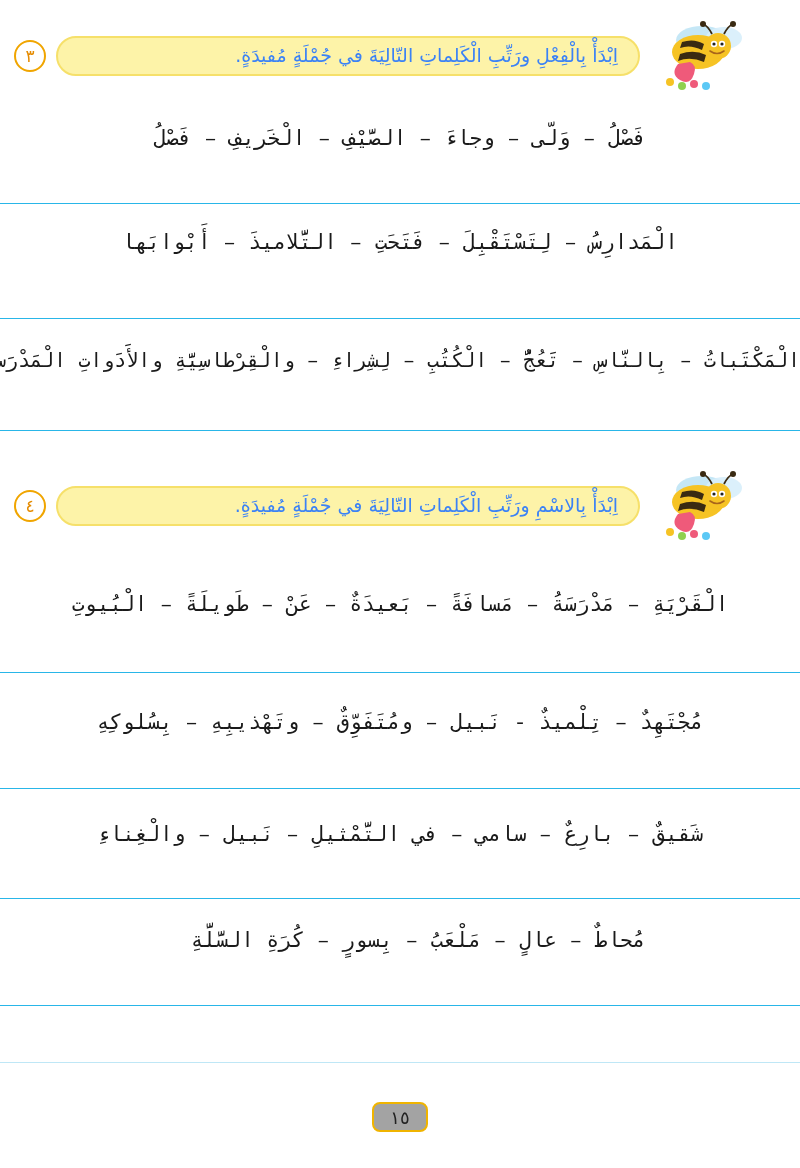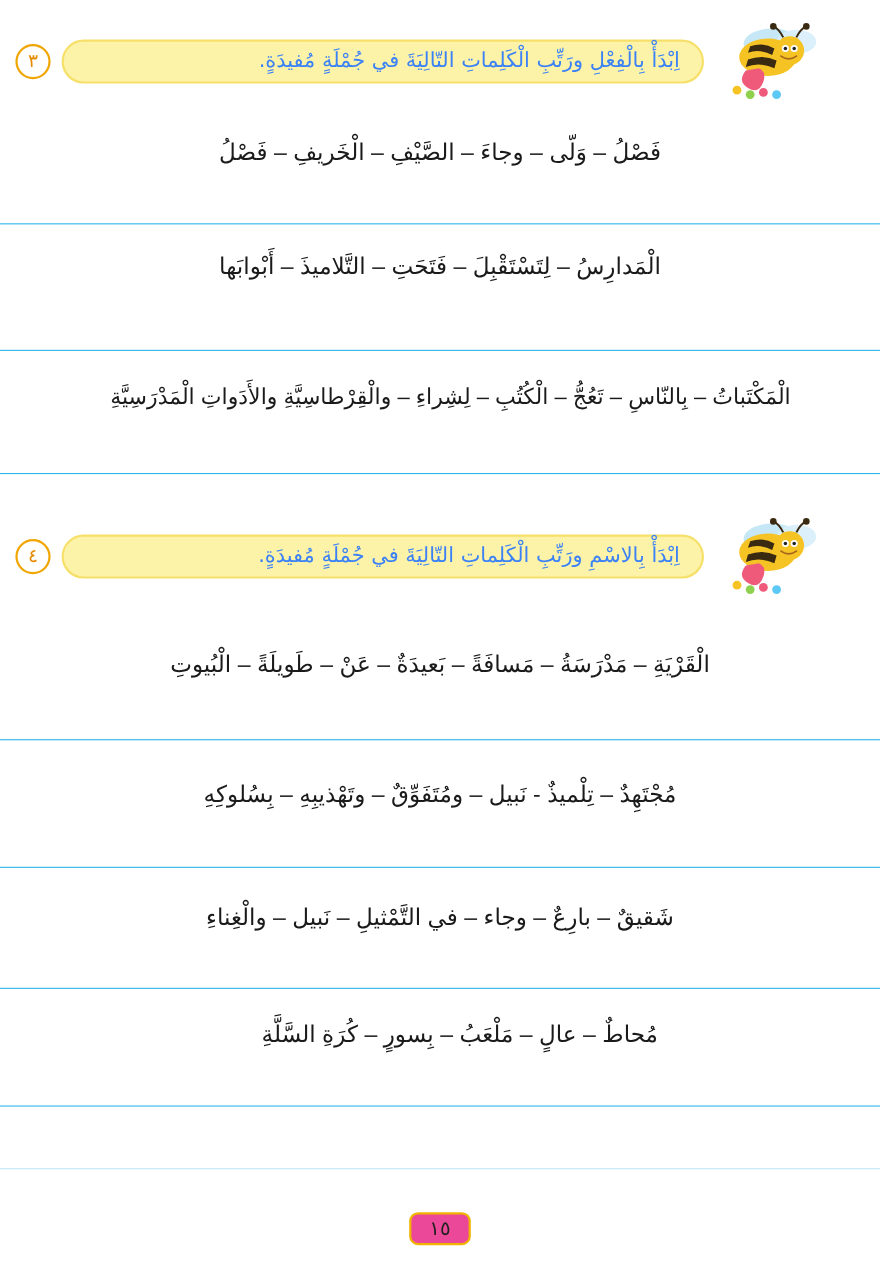--- a/index.html
+++ b/index.html
@@ -96,41 +96,41 @@
   }
   .answer-line {
     position: absolute;
     left: 0;
     right: 0;
     text-align: center;
     font-size: 21px;
     color: #1a1a1a;
     direction: rtl;
     white-space: nowrap;
-    font-family: Liberation Sans, sans-serif;
+    font-family: Liberation Mono, monospace;
   }
   .answer-line.wide {
     font-size: 20px;
   }
 
   
   .page-number {
     position: absolute;
     bottom: 36px;
     left: 0;
     right: 0;
     display: flex;
     justify-content: center;
   }
   .page-number .box {
     min-width: 56px;
     height: 30px;
     border: 2px solid #f0b400;
     border-radius: 8px;
-    background: #ec4899;
+    background: #a3a3a3;
     color: #222;
     font-size: 18px;
     display: flex;
     align-items: center;
     justify-content: center;
     padding: 0 10px;
     box-sizing: border-box;
   }
 </style>
 </head>
@@ -209,21 +209,21 @@
       </svg>
     </div>
   </div>
 
   <div class="answer-line" style="top:592px;">الْقَرْيَةِ – مَدْرَسَةُ – مَسافَةً – بَعيدَةٌ – عَنْ – طَويلَةً – الْبُيوتِ</div>
   <div class="rule" style="top:672px;"></div>
 
   <div class="answer-line" style="top:710px;">مُجْتَهِدٌ – تِلْميذٌ - نَبيل – ومُتَفَوِّقٌ – وتَهْذيبِهِ – بِسُلوكِهِ</div>
   <div class="rule" style="top:788px;"></div>
 
-  <div class="answer-line" style="top:822px;">شَقيقٌ – بارِعٌ – وجاء – في التَّمْثيلِ – نَبيل – والْغِناءِ</div>
+  <div class="answer-line" style="top:822px;">شَقيقٌ – بارِعٌ – سامي – في التَّمْثيلِ – نَبيل – والْغِناءِ</div>
   <div class="rule" style="top:898px;"></div>
 
   <div class="answer-line" style="top:928px;padding-left:36px;">مُحاطٌ – عالٍ – مَلْعَبُ – بِسورٍ – كُرَةِ السَّلَّةِ</div>
   <div class="rule" style="top:1005px;"></div>
 
   <div class="rule faint" style="top:1062px;"></div>
 
   <div class="page-number">
     <div class="box">١٥</div>
   </div>

